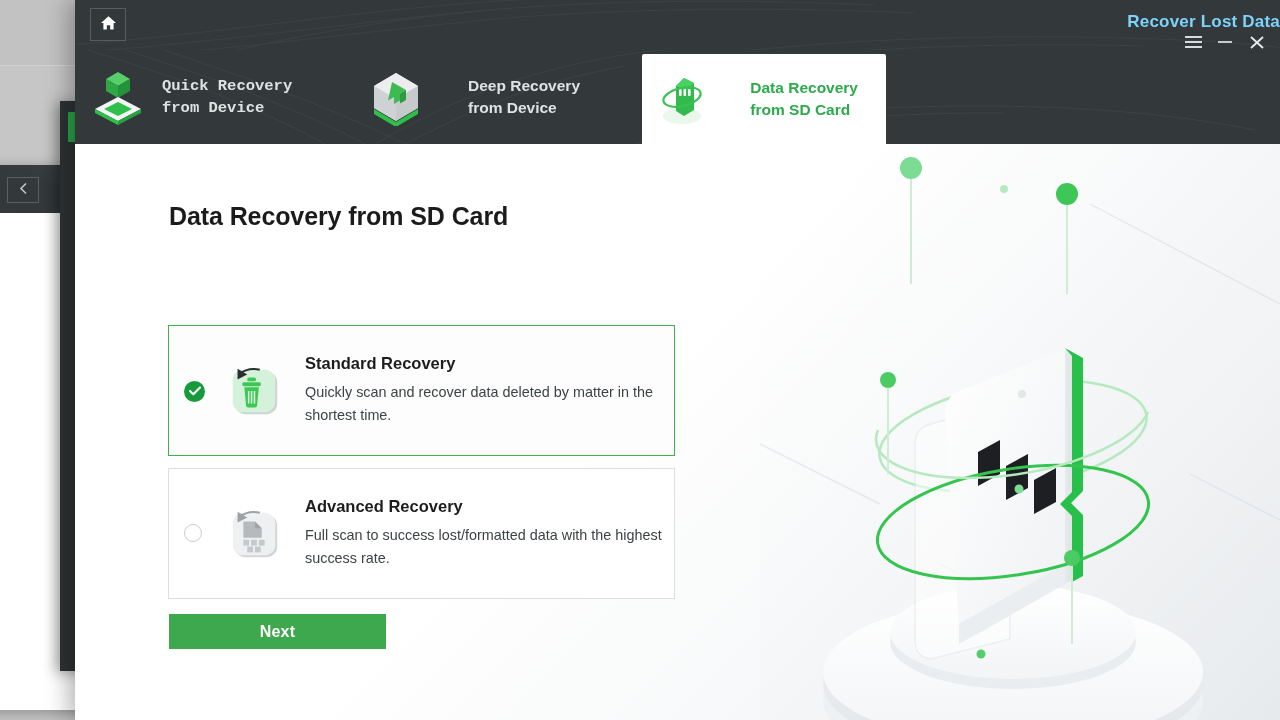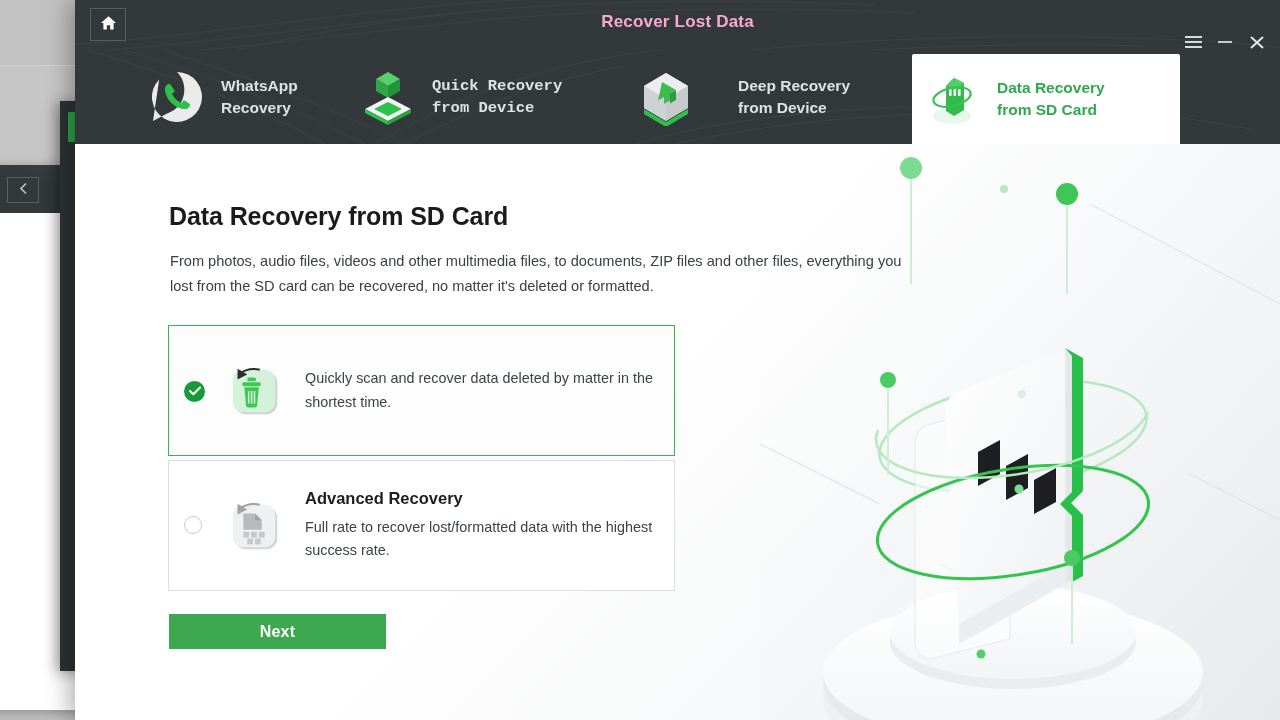--- a/index.html
+++ b/index.html
@@ -136,22 +136,22 @@
     display: flex;
     align-items: center;
     justify-content: center;
     cursor: pointer;
   }
   .app-title {
     position: absolute;
     left: 0;
     right: 0;
     top: 12px;
-    text-align: center;
-    color: #f9a8d4;
+    text-align: right;
+    color: #7dd3fc;
     font-size: 17px;
     font-weight: bold;
     letter-spacing: 0.2px;
   }
   .tb-right {
     position: absolute;
     right: 14px;
     top: 9px;
     display: flex;
     align-items: center;
@@ -209,21 +209,21 @@
     box-sizing: border-box;
   }
   .tab.t-whatsapp { width: 270px; padding-left: 73px; }
   .tab.t-quick    { width: 278px; padding-left: 14px; font-family: Liberation Mono, monospace;}
   .tab.t-deep     { width: 272px; padding-left: 14px; gap: 43px;}
   .tab.active {
     background: #ffffff;
     margin-top: 4px;
     border-radius: 2px 2px 0 0;
   }
-  .tab.t-sd { width: 268px; margin-left: 17px; padding-left: 12px; }
+  .tab.t-sd { width: 244px; margin-left: 17px; padding-left: 12px; justify-content: space-between; }
   .tab-label {
     font-size: 15.5px;
     font-weight: bold;
     line-height: 1.42;
     color: #dfe2e2;
     white-space: pre-line;
   }
   .tab.active .tab-label { color: #2eaa4c; }
   .tab-icon {
     width: 58px;
@@ -274,21 +274,21 @@
     background: #ffffff;
     display: flex;
     align-items: center;
     padding-left: 56px;
     cursor: pointer;
   }
   .option.selected {
     border: 1px solid #3bb54a;
     background: #fdfdfd;
   }
-  .option + .option { margin-top: 4px; }
+  .option + .option { margin-top: 12px; }
   .radio {
     position: absolute;
     left: 15px;
     top: 50%;
     transform: translateY(-50%);
     width: 20px;
     height: 20px;
   }
   .radio-off {
     width: 18px;
@@ -444,30 +444,20 @@
           <path d="M20,-10 C120,22 210,52 290,94"></path>
           <path d="M60,-10 C160,24 250,54 330,94"></path>
           <path d="M300,94 C360,60 420,30 520,10 C600,-6 700,-10 820,0"></path>
           <path d="M330,94 C390,64 450,34 550,16"></path>
           <path d="M560,94 C640,70 760,56 900,56 C1010,56 1100,64 1180,80"></path>
           <path d="M600,94 C690,74 800,62 930,63"></path>
         </g>
       </svg>
       <div class="tabs">
 
-        <div class="tab t-whatsapp">
-          <div class="tab-icon">
-            <svg width="56" height="56" viewBox="0 0 56 56">
-              <path d="M28 3 a25 25 0 1 1 -17.8 7.4 L4 52 L18 44.5 A25 25 0 0 0 28 3 Z" fill="#ebebeb"></path>
-              <path d="M21 15 c-3 0-5 2-5 5 0 10 10 20 20 20 3 0 5-2 5-5 l-6-4-3 3c-4-2-7-5-9-9l3-3z" fill="#2fbf4b"></path>
-            </svg>
-          </div>
-          <div class="tab-label">WhatsApp
-Recovery</div>
-        </div>
 
         <div class="tab t-quick">
           <div class="tab-icon">
             <svg width="58" height="58" viewBox="0 0 58 58">
 
               <g>
                 <polygon points="29,4 41,11 29,18 17,11" fill="#57cf6a"></polygon>
                 <polygon points="17,11 29,18 29,30 17,23" fill="#2fa744"></polygon>
                 <polygon points="41,11 41,23 29,30 29,18" fill="#23933a"></polygon>
               </g>
@@ -595,21 +585,20 @@
             <circle cx="312" cy="414" r="8" fill="#4ccb64"></circle>
             <circle cx="244" cy="45" r="4" fill="#b7e9c0"></circle>
             <circle cx="259" cy="345" r="4.5" fill="#7ddc93"></circle>
             <circle cx="221" cy="510" r="4.5" fill="#55cd6c"></circle>
             <circle cx="262" cy="250" r="4" fill="#e0eae3"></circle>
           </g>
         </svg>
       </div>
 
       <div class="page-title">Data Recovery from SD Card</div>
-      <div class="page-desc">From photos, audio files, videos and other multimedia files, to documents, ZIP files and other files, everything you lost from the SD card can be recovered, no matter it's deleted or formatted.</div>
 
       <div class="options">
 
         <div class="option selected">
           <div class="radio">
             <div class="radio-on">
               <svg width="12" height="10" viewBox="0 0 12 10">
                 <polyline points="1,5 4.3,8.2 11,1.4" fill="none" stroke="#ffffff" stroke-width="2.1" stroke-linecap="round" stroke-linejoin="round"></polyline>
               </svg>
             </div>
@@ -626,20 +615,21 @@
                 <path d="M20,26 L35,26 L33.2,45 q-0.2,2 -2.2,2 L24,47 q-2,0 -2.2,-2 Z"></path>
               </g>
               <g stroke="#d3f2d9" stroke-width="1.6">
                 <line x1="24.5" y1="30" x2="24.5" y2="43"></line>
                 <line x1="27.5" y1="30" x2="27.5" y2="43"></line>
                 <line x1="30.5" y1="30" x2="30.5" y2="43"></line>
               </g>
             </svg>
           </div>
           <div class="opt-text">
+            <div class="opt-title">Standard Recovery</div>
             <div class="opt-desc">Quickly scan and recover data deleted by matter in the shortest time.</div>
           </div>
         </div>
 
         <div class="option">
           <div class="radio">
             <div class="radio-off"></div>
           </div>
           <div class="opt-icon">
             <svg width="60" height="60" viewBox="0 0 60 60">
@@ -653,21 +643,21 @@
                 <rect x="19" y="36" width="6" height="6"></rect>
                 <rect x="27" y="36" width="6" height="6"></rect>
                 <rect x="35" y="36" width="6" height="6"></rect>
                 <rect x="23" y="43" width="6" height="6"></rect>
                 <rect x="31" y="43" width="6" height="6"></rect>
               </g>
             </svg>
           </div>
           <div class="opt-text">
             <div class="opt-title">Advanced Recovery</div>
-            <div class="opt-desc">Full rate to recover lost/formatted data with the highest success rate.</div>
+            <div class="opt-desc">Full scan to success lost/formatted data with the highest success rate.</div>
           </div>
         </div>
 
       </div>
 
       <button class="next-btn">Next</button>
 
     </div>
   </div>
 </div>

